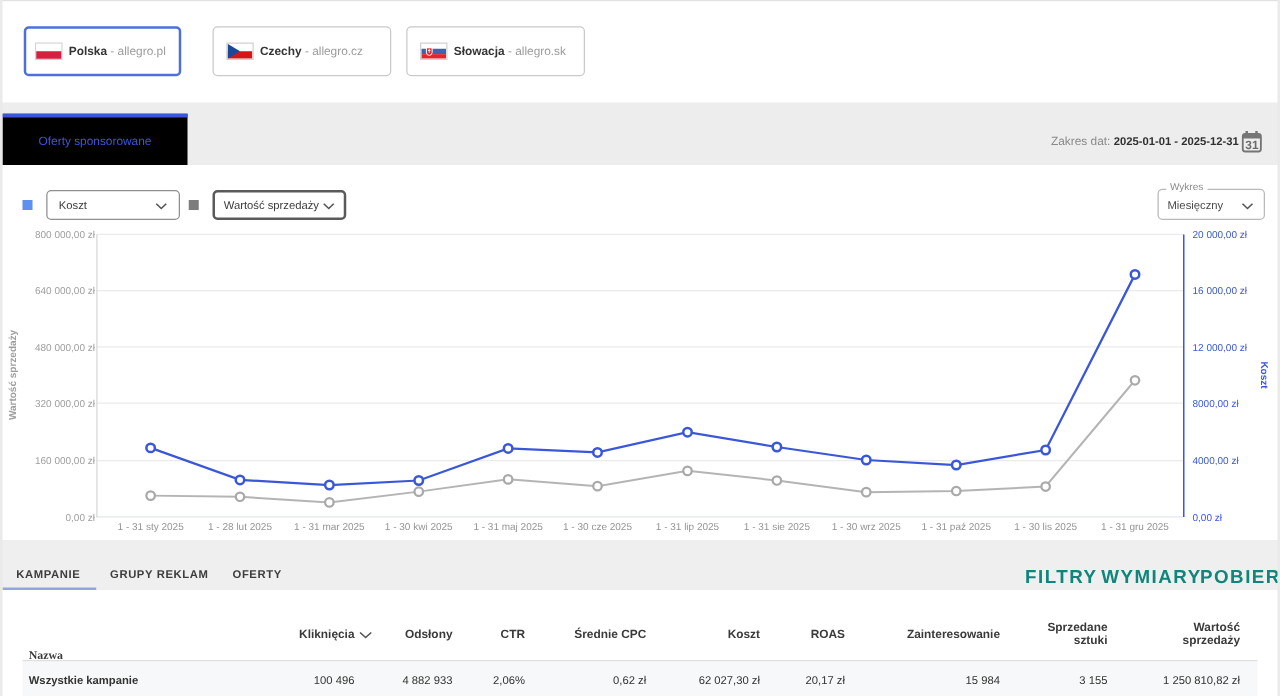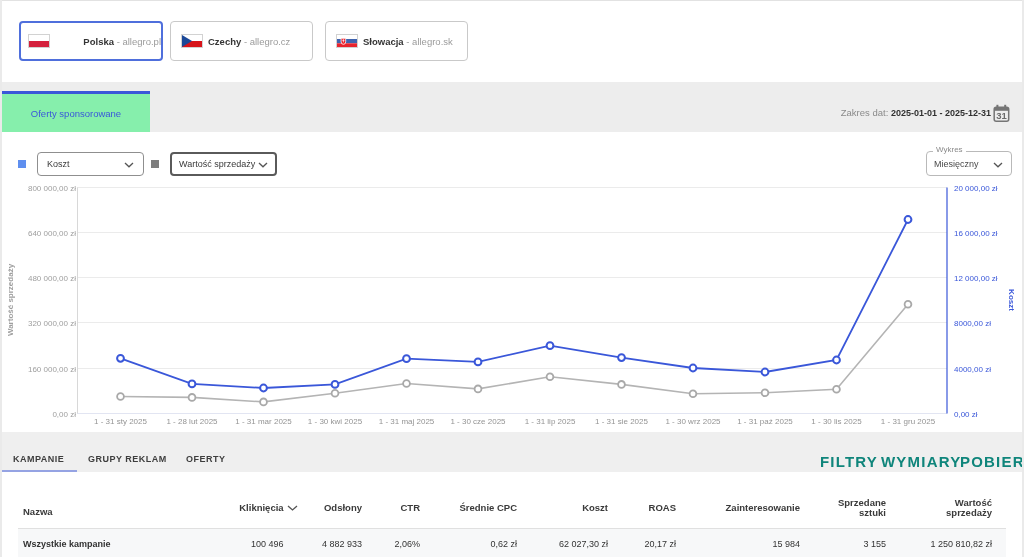--- a/index.html
+++ b/index.html
@@ -18,21 +18,21 @@
     border:1px solid #c9c9c9; border-radius:4px; display:flex; align-items:center; }
   .card.sel { border:2px solid #4f6fdc; }
   .card .flag { width:20px; height:12px; margin-left:11px; position:relative;
     outline:1px solid #d2d2d2; }
   .card.sel .flag { margin-left:8px; }
   .card .lbl { font-size:9.5px; color:#343434; font-weight:bold; margin-left:6px; white-space:nowrap; }
   .card .dom { color:#9b9b9b; font-weight:normal; }
 
   
   #strip1 { left:0; top:82px; width:1024px; height:50px; background:#ededed; }
-  #tab1 { left:2px; top:91px; width:148px; height:41px; background:#86efac;
+  #tab1 { left:2px; top:91px; width:148px; height:41px; background:#000000;
     border-top:3px solid #3a57d9; color:#3a57d9; font-size:9.5px;
     display:flex; align-items:center; justify-content:center; }
   #tab2 { left:150px; top:92px; width:149px; height:40px; background:#fff;
     color:#404040; font-size:9.5px; display:flex; align-items:center; justify-content:center;
     box-shadow:2px 2px 4px rgba(0,0,0,0.12); white-space:nowrap; }
   #zakres { right:33px; top:106px; font-size:9.5px; color:#8a8a8a; line-height:14px; }
   #zakres b { color:#303030; font-size:9px; }
 
   
   .sqr { position:absolute; width:8px; height:8px; }
@@ -55,21 +55,21 @@
   
   .th { position:absolute; font-size:9.5px; font-weight:bold; color:#3a3a3a; line-height:9.5px; }
   .td { position:absolute; font-size:9px; color:#333; line-height:10px; }
   #rowbg { left:18px; top:528px; width:988px; height:29px; background:#f7f8f9;
     border-top:1px solid #e0e0e0; }
 </style>
 </head>
 <body>
 <div id="page">
 
-  <div class="card sel" style="left:19px; width:144px;justify-content:space-between;">
+  <div class="card sel" style="left:19px; width:126px;">
     <div class="flag">
         <div style="position:absolute;left:0;top:0;width:20px;height:6px;background:#fff"></div>
         <div style="position:absolute;left:0;top:6px;width:20px;height:6px;background:#d4213d"></div>
       </div>
     <div class="lbl">Polska <span class="dom">- allegro.pl</span></div>
   </div>
   <div class="card" style="left:170px; width:143px;">
     <div class="flag">
       <svg width="20" height="12" style="display:block">
         <rect x="0" y="0" width="20" height="6" fill="#fff"></rect>
@@ -209,21 +209,21 @@
 
   <div class="abs" id="strip2"></div>
   <div class="btab" style="left:13px;">KAMPANIE</div>
   <div class="btab" style="left:88px;">GRUPY REKLAM</div>
   <div class="btab" style="left:186px;">OFERTY</div>
   <div class="abs" id="kampUnderline"></div>
   <div class="teal" style="left:820px;">FILTRY</div>
   <div class="teal" style="left:881px;">WYMIARY</div>
   <div class="teal" style="left:960px;">POBIERZ</div>
 
-  <div class="th" style="left:23px; top:507px;">Nazwa</div>
+  <div class="th" style="left:23px; top:521px;font-family:Liberation Serif, serif;">Nazwa</div>
   <div class="th" style="top:503px; right:740.4px;">Kliknięcia
     <svg width="11" height="7" style="position:absolute; right:-14px; top:2px;">
         <polyline points="1,1 5.5,5 10,1" fill="none" stroke="#555" stroke-width="1.3"></polyline>
       </svg>
   </div>
   <div class="th" style="top:503px; right:662px;">Odsłony</div>
   <div class="th" style="top:503px; right:604px;">CTR</div>
   <div class="th" style="top:503px; right:507px;">Średnie CPC</div>
   <div class="th" style="top:503px; right:416px;">Koszt</div>
   <div class="th" style="top:503px; right:348px;">ROAS</div>

